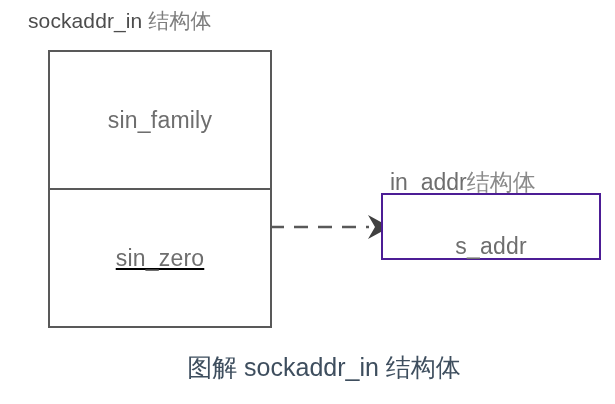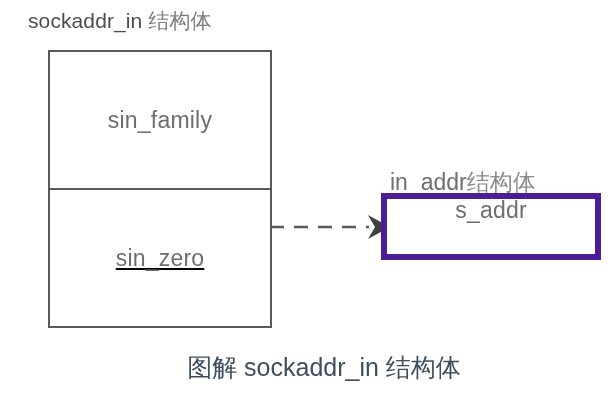--- a/index.html
+++ b/index.html
@@ -94,24 +94,24 @@
   }
 
   
   .inaddr-box {
     position: absolute;
     left: 381px;
     top: 193px;
     width: 220px;
     height: 67px;
     box-sizing: border-box;
-    border: 6px solid #4c1d95;
+    border: 2px solid #4c1d95;
     background: #ffffff;
     display: flex;
-    align-items: flex-start;
+    align-items: flex-end;
     justify-content: center;
   }
   .inaddr-box .cell-label {
     font-size: 23px;
     color: #6e6e6e;
     line-height: 1;
     letter-spacing: 0.2px;
   }
 
   

